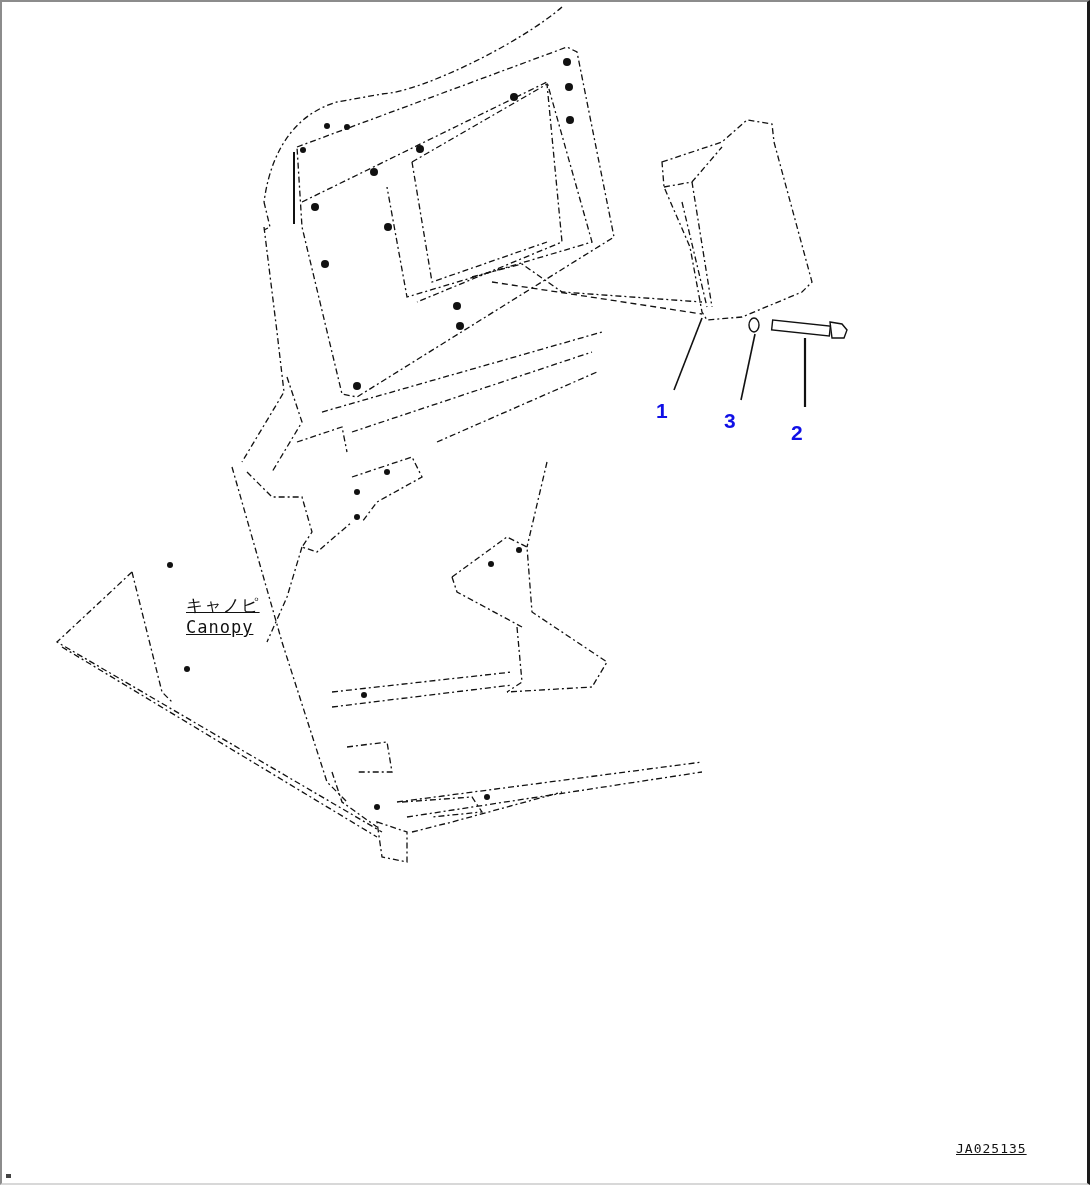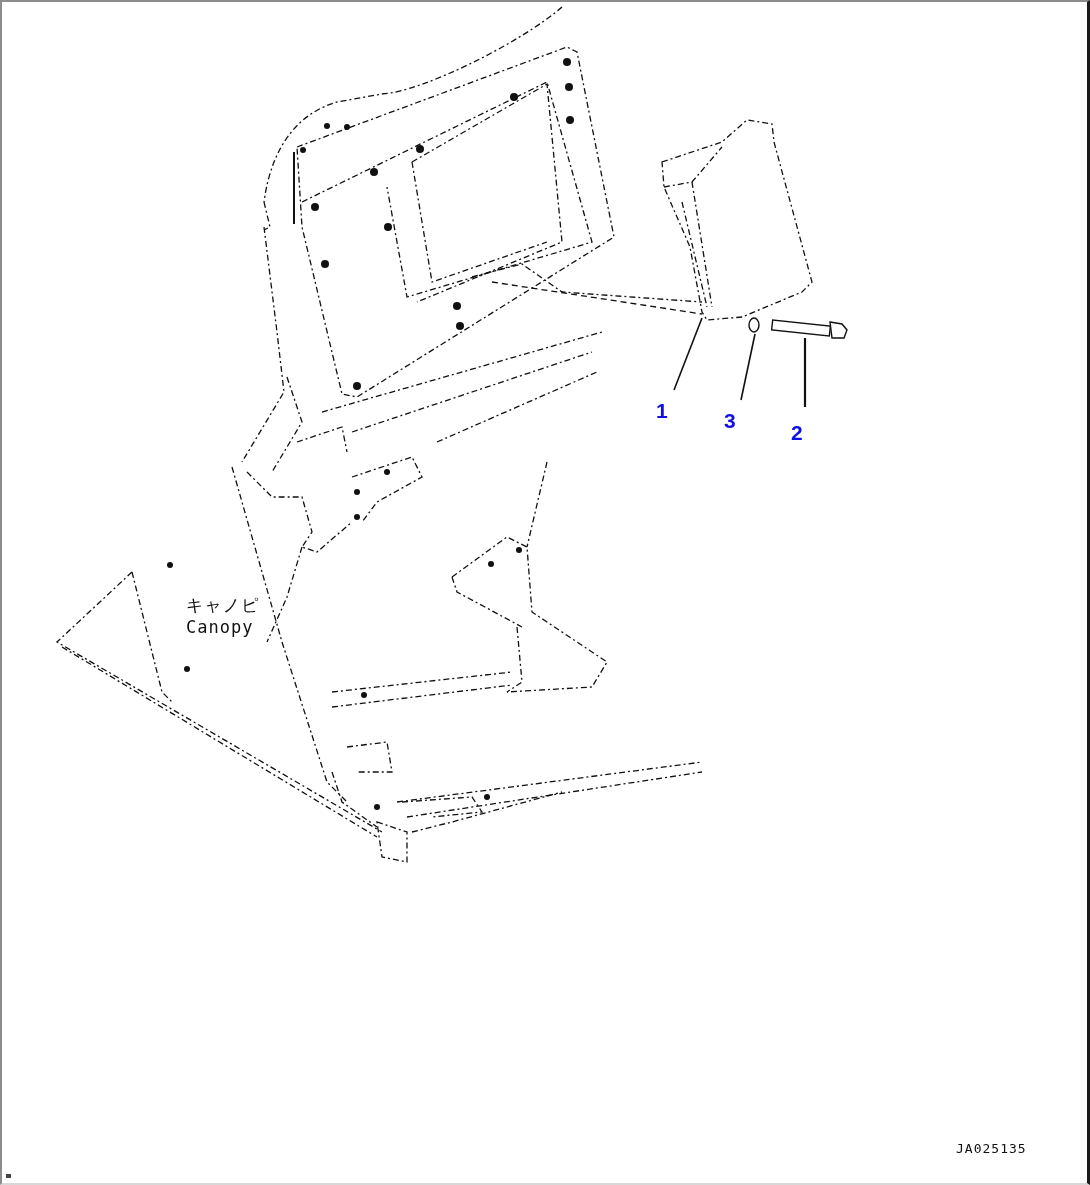--- a/index.html
+++ b/index.html
@@ -131,21 +131,21 @@
       <circle cx="362" cy="693" r="3"></circle>
       <circle cx="375" cy="805" r="3"></circle>
         <circle cx="485" cy="795" r="3"></circle>
     </g>
   </svg>
 
   <div class="callout" style="left:654px; top:398px;">1</div>
   <div class="callout" style="left:722px; top:408px;">3</div>
   <div class="callout" style="left:789px; top:420px;">2</div>
 
-  <div class="canopy-label" style="left:184px; top:592px;">
+  <div class="canopy-label" style="left:184px; top:592px;text-decoration:underline;">
     <div>キャノピ</div>
     <div>Canopy</div>
   </div>
 
-  <div class="figure-id" style="left:954px; top:1139px;">JA025135</div>
+  <div class="figure-id" style="left:954px; top:1139px;text-decoration:underline;">JA025135</div>
 
   <div class="dot" style="left:4px; top:1172px;"></div>
 </div>
 
 </body></html>

